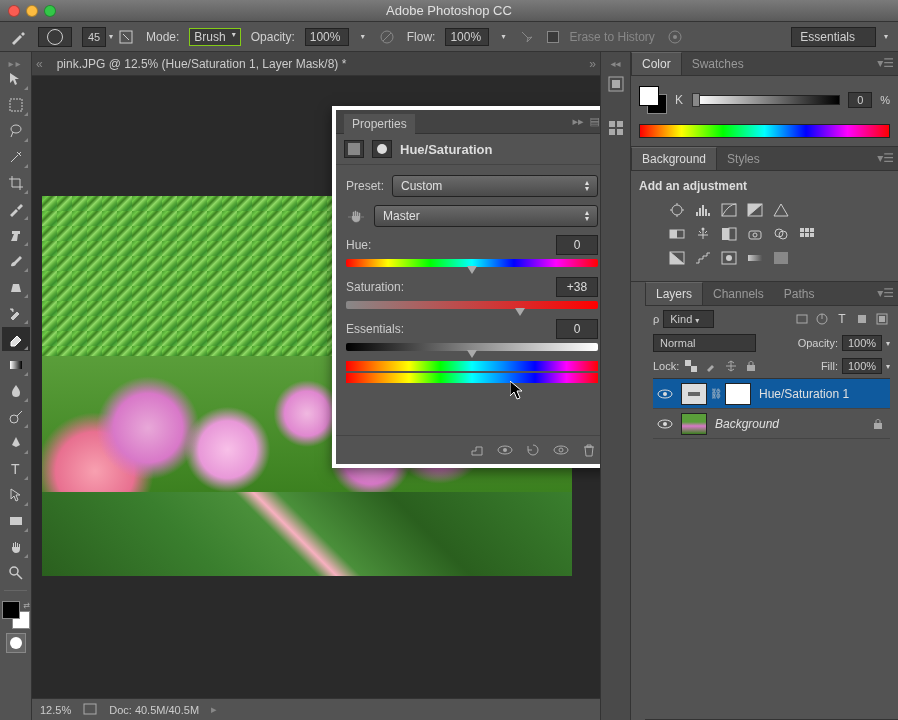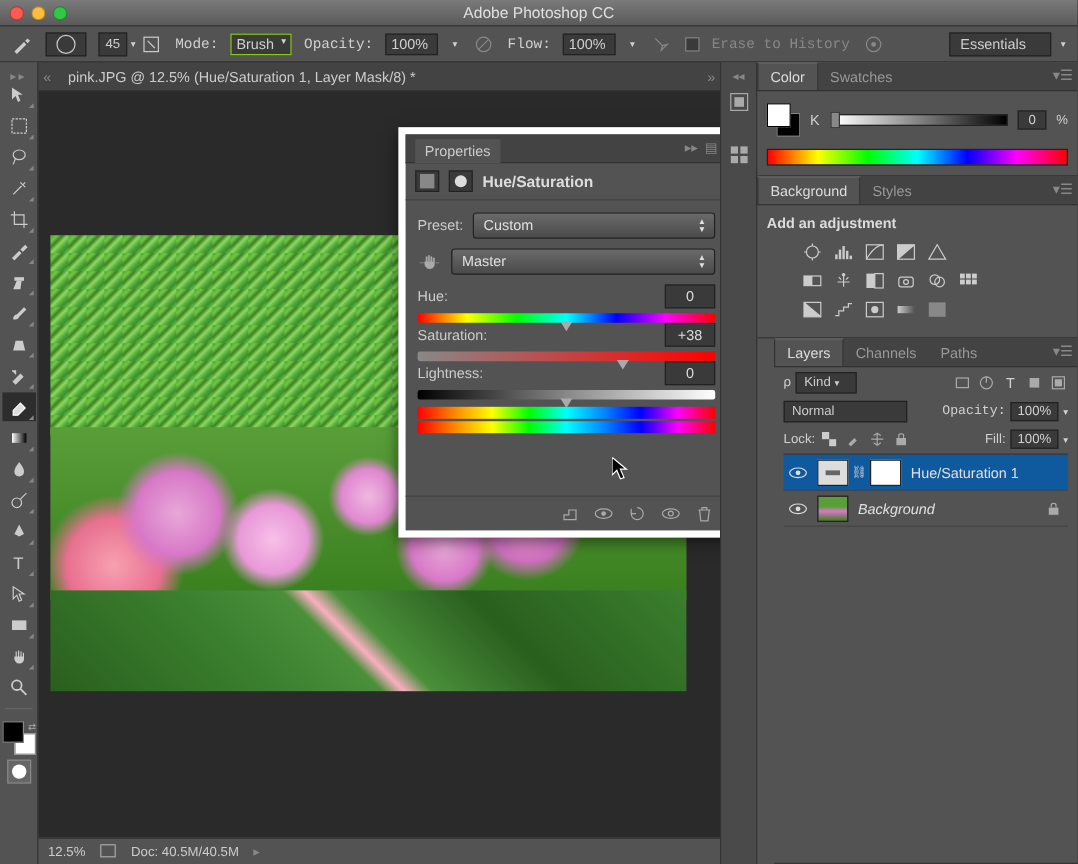--- a/index.html
+++ b/index.html
@@ -14,21 +14,21 @@
 .tl-green { background: #33c748; }
 .title-text { position: absolute; left: 50%; transform: translateX(-50%); color: #e0e0e0; font-size: 13px; }
 
 
 .options-bar { height: 30px; background: #535353; border-bottom: 1px solid #333; display: flex; align-items: center; padding: 0 8px; gap: 10px; }
 .brush-preview { width: 34px; height: 20px; background: #3a3a3a; border: 1px solid #222; display: flex; align-items: center; justify-content: center; }
 .brush-circle { width: 16px; height: 16px; border: 1px solid #ccc; border-radius: 50%; }
 .brush-size { width: 24px; height: 20px; background: #3a3a3a; border: 1px solid #222; display: flex; align-items: center; justify-content: center; font-size: 11px; position: relative; }
 .size-arrow { position: absolute; right: -8px; font-size: 8px; }
 .opt-icon { width: 20px; height: 20px; display: flex; align-items: center; justify-content: center; }
-.opt-label { font-size: 12px; color: #d0d0d0; font-family: Liberation Mono, monospace; }
+.opt-label { font-size: 12px; color: #d0d0d0; }
 .opt-select { background: #3a3a3a; border: 1px solid #84cc16; color: #d0d0d0; padding: 1px 14px 1px 4px; font-size: 12px; position: relative; }
 .opt-input { background: #3a3a3a; border: 1px solid #222; color: #d0d0d0; padding: 1px 4px; width: 44px; font-size: 12px; }
 .opt-arrow { font-size: 8px; padding: 0 2px; }
 .checkbox { width: 12px; height: 12px; border: 1px solid #888; background: #3a3a3a; display: inline-block; }
 .right-opt { margin-left: auto; display: flex; align-items: center; gap: 6px; }
 .workspace-select { background: #3a3a3a; border: 1px solid #222; color: #d0d0d0; padding: 2px 20px 2px 8px; font-size: 12px; }
 
 
 .main-area { display: flex; height: calc(720px - 22px - 30px); }
 .tool-palette { width: 32px; background: #535353; border-right: 1px solid #333; display: flex; flex-direction: column; padding-top: 6px; }
@@ -106,34 +106,34 @@
 .layer-eye { width: 24px; display: flex; justify-content: center;}
 .layer-thumb { width: 26px; height: 22px; background: #fff; border: 1px solid #222; margin: 0 4px; flex-shrink: 0;}
 .layer-thumb.adj { display: flex; align-items: center; justify-content: center; background: #ddd;}
 .layer-thumb.img { background: linear-gradient(#5a9e3a 40%, #d878c8 60%, #3a7f1e);}
 .layer-link { width: 10px; display: flex; justify-content: center; font-size: 10px;}
 .layer-name { font-size: 12px; margin-left: 4px; color: #e0e0e0;}
 .layer-name.bg { font-style: italic;}
 .layer-locked { margin-left: auto;}
 
 
-.properties-panel { position: absolute; left: 300px; top: 30px; width: 280px; background: #535353; border: 6px solid #ffffff; box-shadow: 0 4px 12px rgba(0,0,0,0.5); z-index: 100;}
+.properties-panel { position: absolute; left: 300px; top: 30px; width: 280px; background: #535353; border: 4px solid #ffffff; box-shadow: 0 4px 12px rgba(0,0,0,0.5); z-index: 100;}
 .props-header { height: 24px; display: flex; align-items: center; padding: 0 8px; background: #434343; border-bottom: 1px solid #333;}
 .props-title { font-size: 12px; color: #ccc; background: #535353; padding: 3px 8px; margin-top: 4px;}
 .props-header-icons { margin-left: auto; display: flex; gap: 6px; color: #888; font-size: 11px;}
 .props-subheader { display: flex; align-items: center; padding: 6px 8px; gap: 8px; border-bottom: 1px solid #444;}
 .props-sub-icon { width: 20px; height: 18px; background: #3a3a3a; border: 1px solid #222; display: flex; align-items: center; justify-content: center;}
 .props-sub-title { font-size: 13px; font-weight: bold; color: #ddd;}
 .props-body { padding: 10px;}
 .prop-row { display: flex; align-items: center; margin-bottom: 8px; gap: 8px;}
 .prop-label { font-size: 12px; color: #ccc;}
 .prop-select { flex: 1; background: linear-gradient(#6a6a6a, #4a4a4a); border: 1px solid #222; border-radius: 3px; color: #e0e0e0; padding: 3px 8px; font-size: 12px; display: flex; align-items: center; justify-content: space-between;}
 .prop-select-arrows { font-size: 8px; line-height: 6px; display: flex; flex-direction: column;}
 .scrubby-icon { width: 20px; height: 18px; display: flex; align-items: center; justify-content: center;}
-.slider-row { }
+.slider-row { margin-bottom: 10px;}
 .slider-label-row { display: flex; align-items: center; justify-content: space-between; margin-bottom: 4px;}
 .slider-input { width: 42px; background: #3a3a3a; border: 1px solid #222; color: #ddd; text-align: center; font-size: 12px; padding: 2px;}
 .hue-track { height: 8px; background: linear-gradient(to right, #ff0000, #ffff00, #00ff00, #00ffff, #0000ff, #ff00ff, #ff0000); position: relative; border-radius: 2px;}
 .sat-track { height: 8px; background: linear-gradient(to right, #888, #ff0000); position: relative; border-radius: 2px;}
 .light-track { height: 8px; background: linear-gradient(to right, #000, #888, #fff); position: relative; border-radius: 2px;}
 .slider-thumb { position: absolute; width: 0; height: 0; border-left: 5px solid transparent; border-right: 5px solid transparent; border-top: 8px solid #aaa; top: 7px; transform: translateX(-50%);}
 .eyedropper-row { display: flex; align-items: center; gap: 10px; margin: 10px 0;}
 .eyedropper { width: 20px; height: 20px; display: flex; align-items: center; justify-content: center;}
 .colorize-label { font-size: 12px;}
 .spectrum-double { margin-top: 6px;}
@@ -435,21 +435,21 @@
             <div class="slider-label-row">
               <span class="prop-label">Saturation:</span>
               <div class="slider-input"><span>+38</span></div>
             </div>
             <div class="sat-track">
               <div class="slider-thumb" style="left:69%;"></div>
             </div>
           </div>
           <div class="slider-row">
             <div class="slider-label-row">
-              <span class="prop-label">Lightness:</span>
+              <span class="prop-label">Essentials:</span>
               <div class="slider-input"><span>0</span></div>
             </div>
             <div class="light-track">
               <div class="slider-thumb" style="left:50%;"></div>
             </div>
           </div>
           <div class="spectrum-double">
             <div class="spectrum-bar"></div>
             <div class="spectrum-bar"></div>
           </div>

